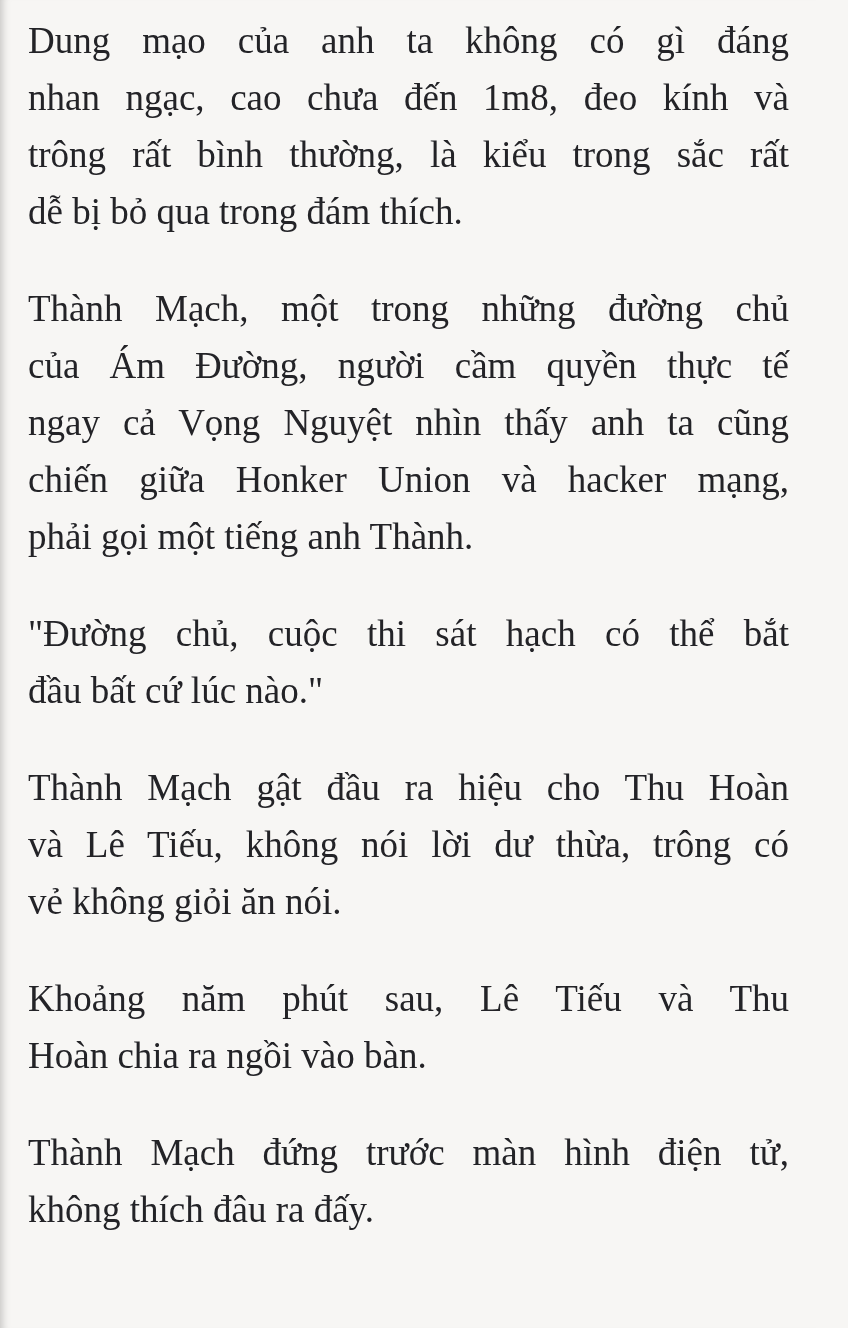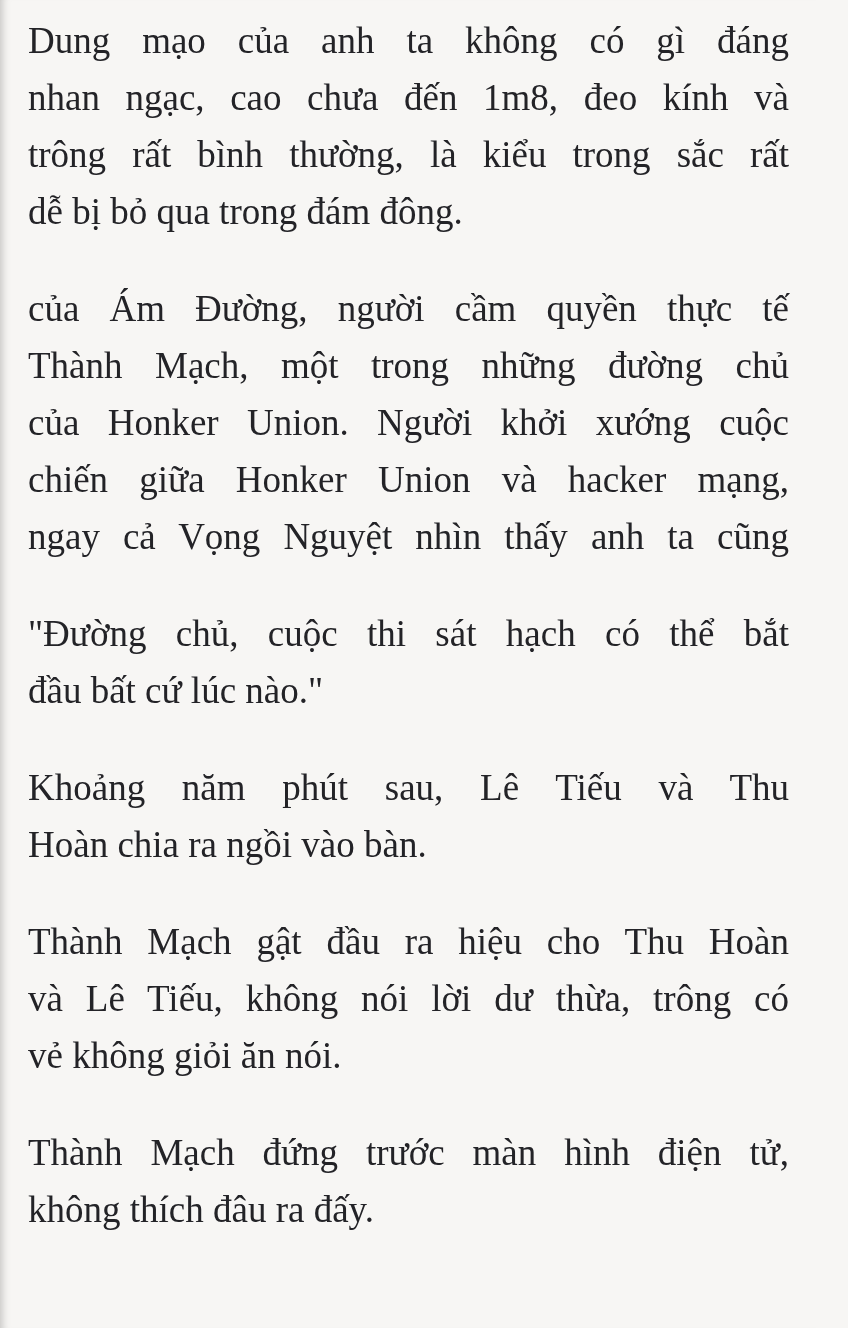--- a/index.html
+++ b/index.html
@@ -43,45 +43,45 @@
 </style>
 </head>
 <body>
 
 <div class="page">
 
   <div class="para">
     <div class="line">Dung mạo của anh ta không có gì đáng</div>
     <div class="line">nhan ngạc, cao chưa đến 1m8, đeo kính và</div>
     <div class="line">trông rất bình thường, là kiểu trong sắc rất</div>
-    <div class="line last">dễ bị bỏ qua trong đám đông.</div>
+    <div class="line last">dễ bị bỏ qua trong đám thích.</div>
   </div>
 
   <div class="para">
+    <div class="line">Thành Mạch, một trong những đường chủ</div>
     <div class="line">của Ám Đường, người cầm quyền thực tế</div>
-    <div class="line">Thành Mạch, một trong những đường chủ</div>
-    <div class="line">của Honker Union. Người khởi xướng cuộc</div>
+    <div class="line">ngay cả Vọng Nguyệt nhìn thấy anh ta cũng</div>
     <div class="line">chiến giữa Honker Union và hacker mạng,</div>
-    <div class="line">ngay cả Vọng Nguyệt nhìn thấy anh ta cũng</div>
+    <div class="line last">phải gọi một tiếng anh Thành.</div>
   </div>
 
   <div class="para">
     <div class="line">"Đường chủ, cuộc thi sát hạch có thể bắt</div>
     <div class="line last">đầu bất cứ lúc nào."</div>
   </div>
 
   <div class="para">
-    <div class="line">Khoảng năm phút sau, Lê Tiếu và Thu</div>
-    <div class="line last">Hoàn chia ra ngồi vào bàn.</div>
+    <div class="line">Thành Mạch gật đầu ra hiệu cho Thu Hoàn</div>
+    <div class="line">và Lê Tiếu, không nói lời dư thừa, trông có</div>
+    <div class="line last">vẻ không giỏi ăn nói.</div>
   </div>
 
   <div class="para">
-    <div class="line">Thành Mạch gật đầu ra hiệu cho Thu Hoàn</div>
-    <div class="line">và Lê Tiếu, không nói lời dư thừa, trông có</div>
-    <div class="line last">vẻ không giỏi ăn nói.</div>
+    <div class="line">Khoảng năm phút sau, Lê Tiếu và Thu</div>
+    <div class="line last">Hoàn chia ra ngồi vào bàn.</div>
   </div>
 
   <div class="para">
     <div class="line">Thành Mạch đứng trước màn hình điện tử,</div>
     <div class="line last">không thích đâu ra đấy.</div>
   </div>
 
 </div>
 
 </body></html>

